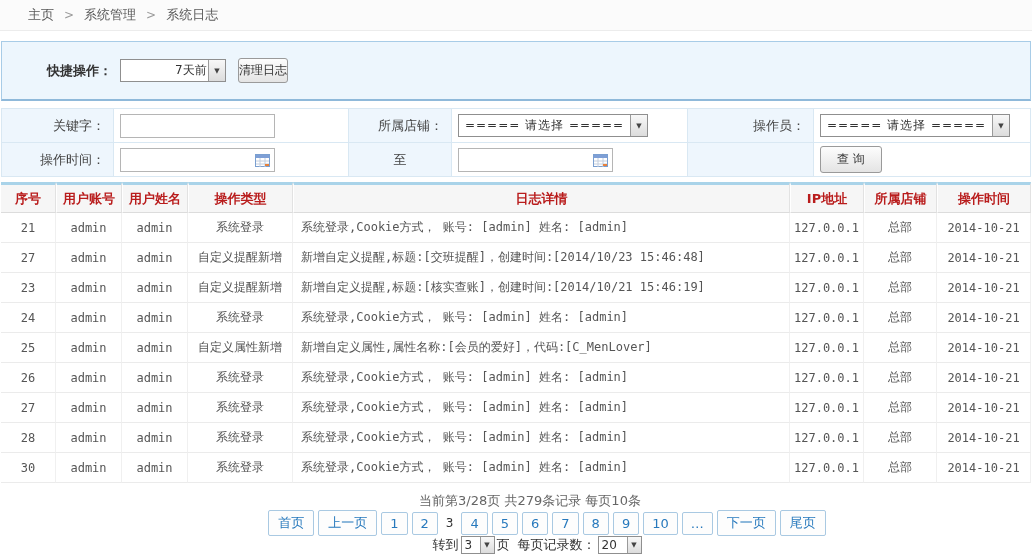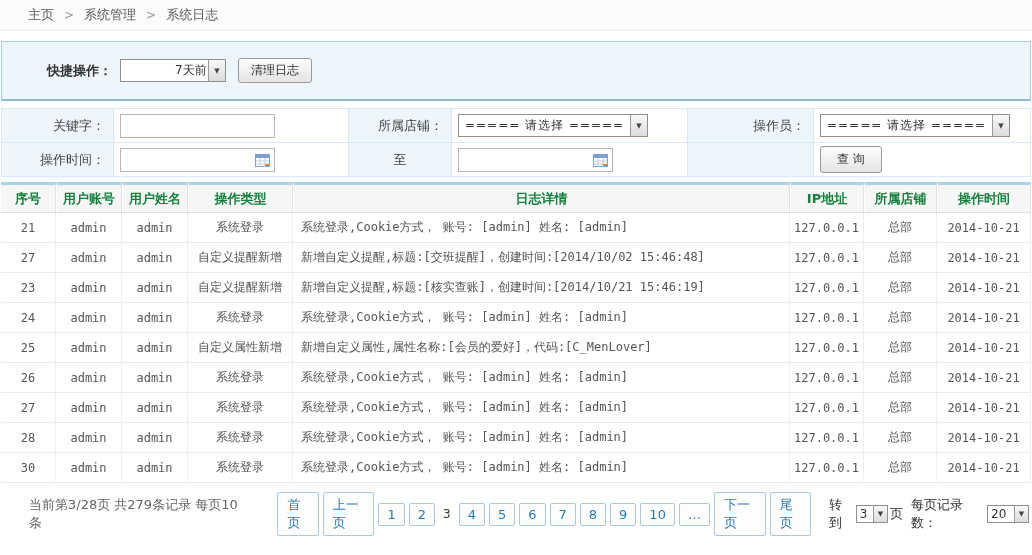--- a/index.html
+++ b/index.html
@@ -26,49 +26,49 @@
   .selbox .arrow { width:17px; background:linear-gradient(#f8f8f8,#dcdcdc);
     border-left:1px solid #9a9a9a; display:flex; align-items:center; justify-content:center;
     font-size:7px; color:#444; }
   .w106 { width:106px;padding-left:48px; } .w106 .val { flex:1; }
   .w185 { width:190px; } .w185 .val { flex:1; letter-spacing:1px; }
   .selsmall { height:18px; } .selsmall .val { line-height:16px; padding:0 3px; }
   .selsmall .arrow { width:14px; }
   .w35 { width:34px; } .w35 .val{flex:1;} .w44 { width:44px; } .w44 .val{flex:1;}
 
   
-  .graybtn { display:inline-block; padding:3px 12px; font-size:12px; color:#333;
+  .graybtn { display:inline-block; padding:3px 0; font-size:12px; color:#333;
     background:linear-gradient(#fdfdfd,#e4e4e4); border:1px solid #9a9a9a; border-radius:3px;
     margin-left:12px; cursor:pointer; font-family:inherit; }
 
   
   .filter { width:1030px; margin:7px 1px 0 1px; border-collapse:collapse; }
   .filter td { height:34px; border:1px solid #d9e8f3; }
   .filter td.flabel { background:#eef6fd; text-align:right; padding-right:8px; color:#444; }
   .filter td.fmid { background:#eef6fd; text-align:center; color:#444; }
   .filter td.finput { background:#fff; padding-left:6px; }
   .txt { width:155px; height:24px; border:1px solid #b5b5b5; font-size:12px; padding:0 4px;
     font-family:inherit; }
   .datewrap { position:relative; display:inline-block; }
   .datewrap .txt { padding-right:22px; }
   .datewrap svg { position:absolute; right:5px; top:6px; }
 
   
   .logtable { width:1030px; margin:5px 1px 0 1px; border-collapse:separate; border-spacing:0; }
   .logtable th { background:#f6f6f6; border-top:3px solid #a9d3e9; border-left:1px solid #fff;
     border-right:1px solid #e2e2e2; border-bottom:1px solid #dcdcdc;
-    height:31px; font-size:13px; color:#15803d; font-weight:bold; }
+    height:31px; font-size:13px; color:#b91c1c; font-weight:bold; }
   .logtable th:first-child { border-left:none; }
   .logtable td { height:30px; border-bottom:1px solid #ebebeb; border-right:1px solid #f0f0f0;
     text-align:center; font-size:12px; color:#555;
     font-family:"DejaVu Sans Mono","Liberation Mono",monospace; }
   .logtable td.c4 { text-align:left; padding-left:8px; }
 
   
-  .pager { margin:9px 1px 0 1px; display:flex; align-items:center; padding-left:28px; }
+  .pager { margin:9px 1px 0 1px; display:flex; align-items:center; padding-left:28px;flex-direction:column; }
   .summary { color:#666; }
   .pnav { display:flex; align-items:center; margin-left:34px; }
   #page-list { display:inline-flex; align-items:center; }
   .pagebtn { color:#2779bd; background:#fdfdfd; border:1px solid #a9c9e2; border-radius:2px;
     padding:3px 8px; margin:0 2px; text-decoration:none; font-size:13px; cursor:pointer; }
   .pagebtn.wide { padding:3px 9px; }
   .pagecur { color:#333; font-size:12px; padding:3px 4px; margin:0 2px; }
   .goto { margin-left:16px; color:#333; display:inline-flex; align-items:center; }
   .goto .selbox { margin:0 2px; }
 </style>
@@ -181,21 +181,21 @@
         <td class="c4">系统登录,Cookie方式， 账号: [admin] 姓名: [admin]</td>
         <td class="c5">127.0.0.1</td>
         <td class="c6">总部</td>
         <td class="c7">2014-10-21</td>
       </tr>
       <tr>
         <td class="c0">27</td>
         <td class="c1">admin</td>
         <td class="c2">admin</td>
         <td class="c3">自定义提醒新增</td>
-        <td class="c4">新增自定义提醒,标题:[交班提醒]，创建时间:[2014/10/02 15:46:48]</td>
+        <td class="c4">新增自定义提醒,标题:[交班提醒]，创建时间:[2014/10/23 15:46:48]</td>
         <td class="c5">127.0.0.1</td>
         <td class="c6">总部</td>
         <td class="c7">2014-10-21</td>
       </tr>
       <tr>
         <td class="c0">23</td>
         <td class="c1">admin</td>
         <td class="c2">admin</td>
         <td class="c3">自定义提醒新增</td>
         <td class="c4">新增自定义提醒,标题:[核实查账]，创建时间:[2014/10/21 15:46:19]</td>

